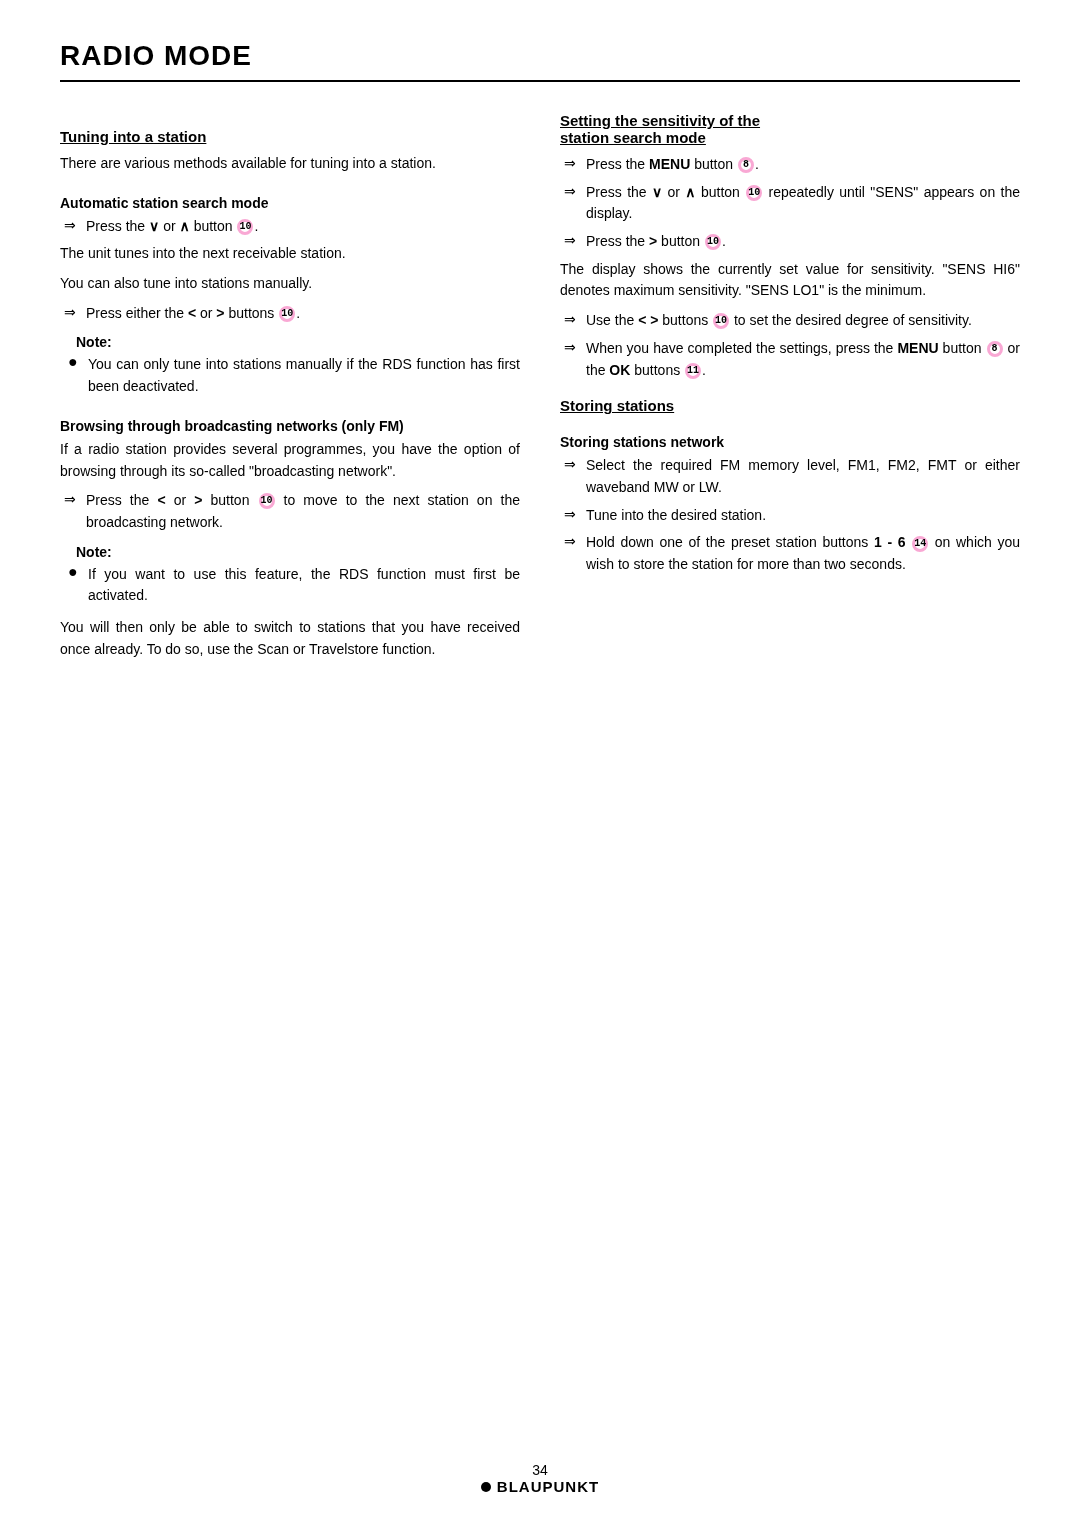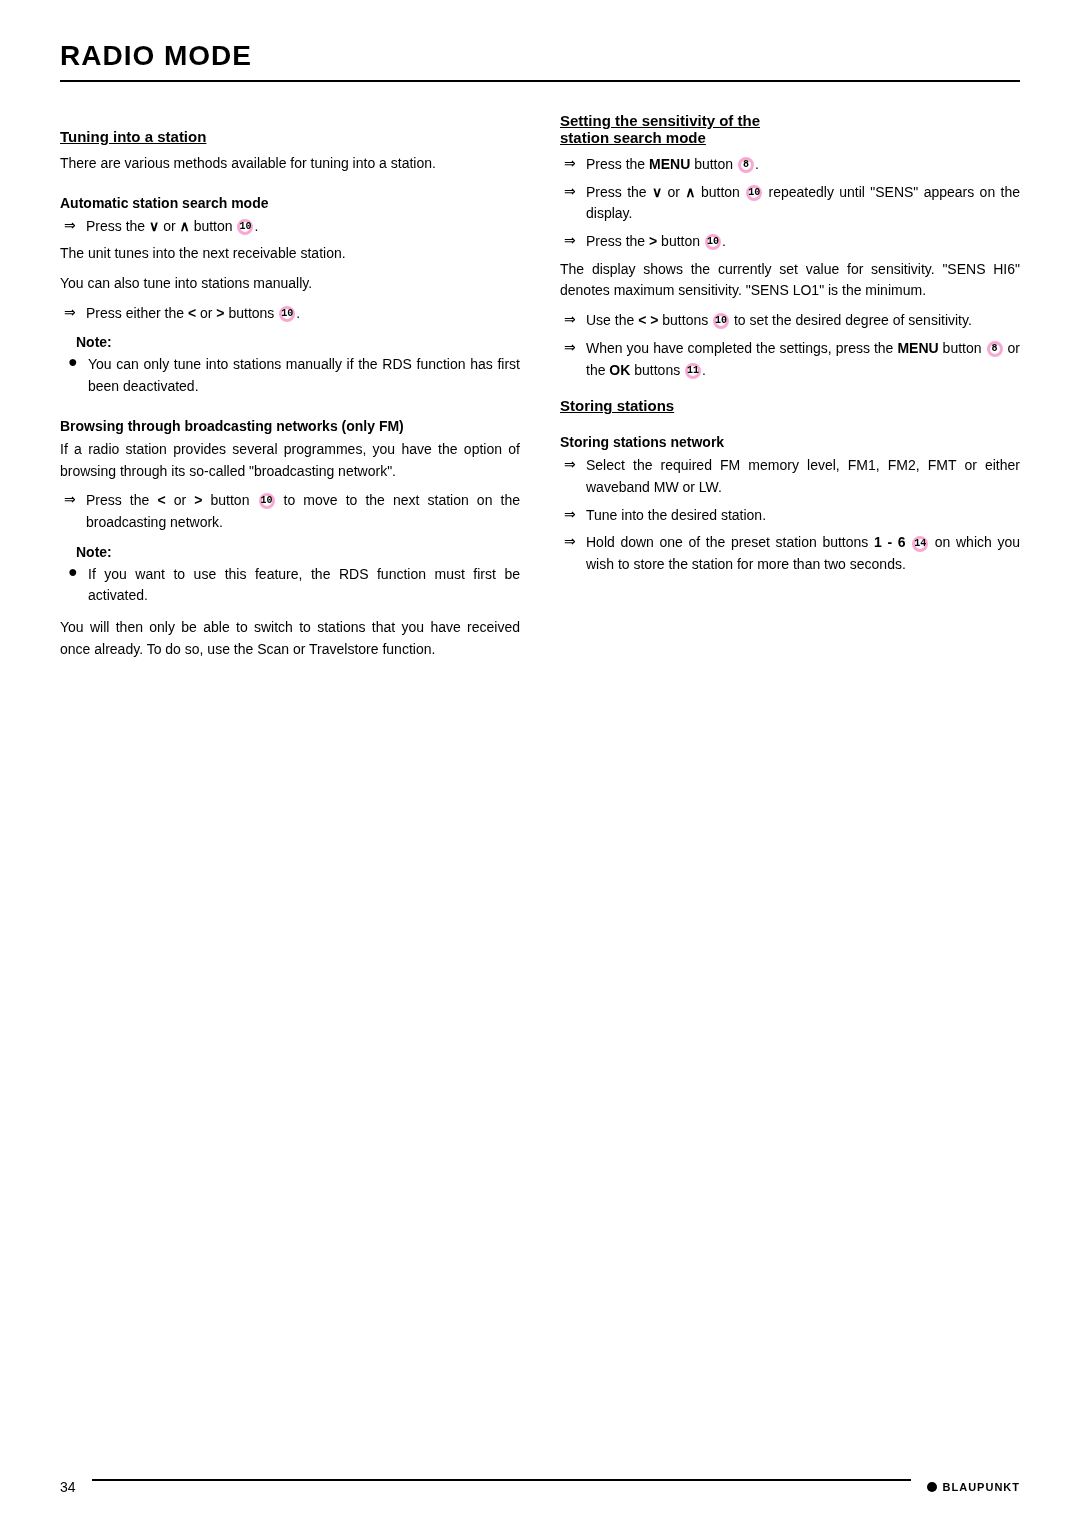--- a/index.html
+++ b/index.html
@@ -131,39 +131,41 @@
       line-height: 1;
       font-family: Liberation Mono, monospace;
     }
 
     .page-footer {
       position: absolute;
       bottom: 30px;
       left: 60px;
       right: 60px;
       display: flex;
+      align-items: center;
       justify-content: space-between;
+      flex-direction: column;
     }
 
     .footer-page-num {
       font-size: 14px;
     }
 
     .footer-line {
       flex: 1;
       height: 2px;
       background: #000;
       margin: 0 16px;
     }
 
     .footer-brand {
       display: flex;
       align-items: center;
       gap: 6px;
-      font-size: 11px;
+      font-size: 15px;
       font-weight: 700;
       letter-spacing: 1px;
     }
 
     .brand-dot {
       width: 10px;
       height: 10px;
       background: #000;
       border-radius: 50%;
       display: inline-block;

